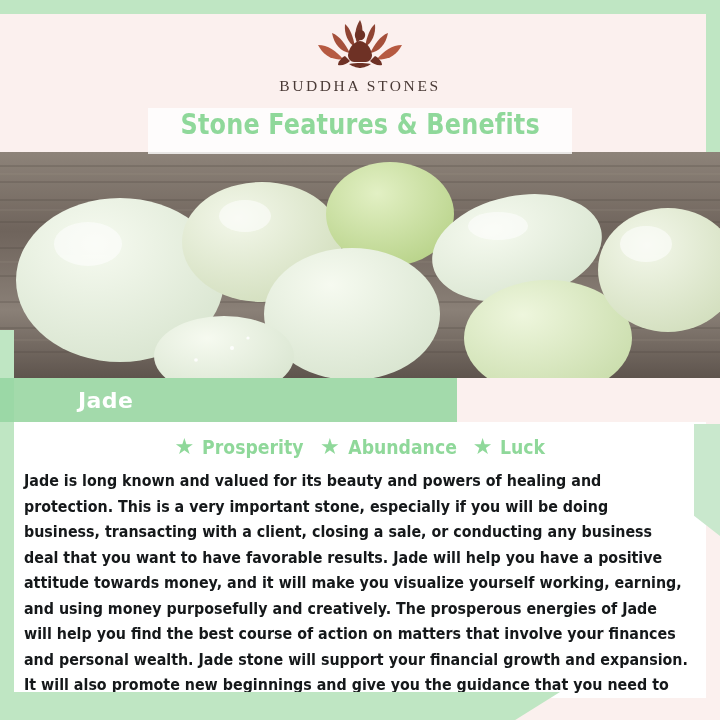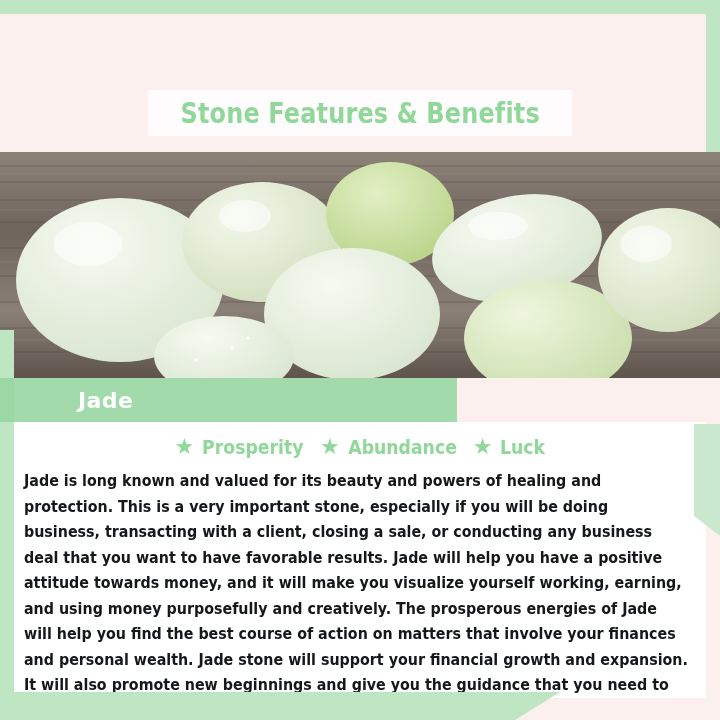--- a/index.html
+++ b/index.html
@@ -44,23 +44,23 @@
   }
   .logo-mark{width:118px;height:62px;display:block;}
   .logo-text{
     font-family:"Liberation Serif", serif;
     font-size:15.5px;letter-spacing:2.6px;color:#4a3a36;
     margin-top:1px;font-weight:400;
   }
 
   
   .title-banner{
-    position:absolute;left:148px;top:90px;width:424px;height:46px;
+    position:absolute;left:148px;top:108px;width:424px;height:46px;
     background:rgba(255,255,255,0.80);
-    z-index:7;display:flex;align-items:center;justify-content:center;
+    z-index:7;display:flex;justify-content:center;
   }
   .title-text{
     font-family:"DejaVu Sans Condensed","Liberation Sans", sans-serif;
     font-weight:bold;font-size:28px;color:#8fd89a;
     letter-spacing:0.2px;white-space:nowrap;
     transform:scaleX(0.95);
   }
 
   
   .photo{
@@ -109,20 +109,41 @@
 <body>
 
 <div class="page">
 
   <div class="band-top"></div>
   <div class="band-right-top"></div>
   <div class="band-left"></div>
   <div class="band-right-mid"></div>
   <div class="band-bottom"></div>
 
+  <div class="logo-wrap">
+    <svg class="logo-mark" viewBox="0 0 118 62">
+      <g fill="none" stroke="#7b3b2e" stroke-width="2.1" stroke-linecap="round">
+        <path d="M59 6 C54 14 53 22 56 29 C62 24 63 14 59 6 Z" fill="#7b3b2e" stroke="none"></path>
+        <path d="M44 10 C43 20 47 29 54 33 C52 22 49 14 44 10 Z" fill="#8f4433" stroke="none"></path>
+        <path d="M74 10 C75 20 71 29 64 33 C66 22 69 14 74 10 Z" fill="#8f4433" stroke="none"></path>
+        <path d="M31 19 C33 30 40 38 49 39 C44 30 39 22 31 19 Z" fill="#a5503b" stroke="none"></path>
+        <path d="M87 19 C85 30 78 38 69 39 C74 30 79 22 87 19 Z" fill="#a5503b" stroke="none"></path>
+        <path d="M17 31 C22 41 32 47 42 45 C35 37 27 31 17 31 Z" fill="#b65a41" stroke="none"></path>
+        <path d="M101 31 C96 41 86 47 76 45 C83 37 91 31 101 31 Z" fill="#b65a41" stroke="none"></path>
+      </g>
+      <g fill="#6e3125">
+        <circle cx="59" cy="21" r="5.2"></circle>
+        <path d="M59 27 C52 28 48 34 47 41 C47 45 50 48 53 48 L65 48 C68 48 71 45 71 41 C70 34 66 28 59 27 Z"></path>
+        <path d="M44 42 C40 44 37 48 37 51 C41 52 46 50 49 47 Z"></path>
+        <path d="M74 42 C78 44 81 48 81 51 C77 52 72 50 69 47 Z"></path>
+        <path d="M48 50 C52 53 58 54 59 54 C60 54 66 53 70 50 C66 49 62 49 59 49 C56 49 52 49 48 50 Z"></path>
+      </g>
+    </svg>
+    <div class="logo-text">BUDDHA STONES</div>
+  </div>
 
   <div class="photo">
     <svg viewBox="0 0 720 226" preserveAspectRatio="none">
       <defs>
         <linearGradient id="wood" x1="0" y1="0" x2="0" y2="1">
           <stop offset="0" stop-color="#8d8379"></stop>
           <stop offset="0.35" stop-color="#6f645c"></stop>
           <stop offset="0.7" stop-color="#8a8077"></stop>
           <stop offset="1" stop-color="#5e544d"></stop>
         </linearGradient>

